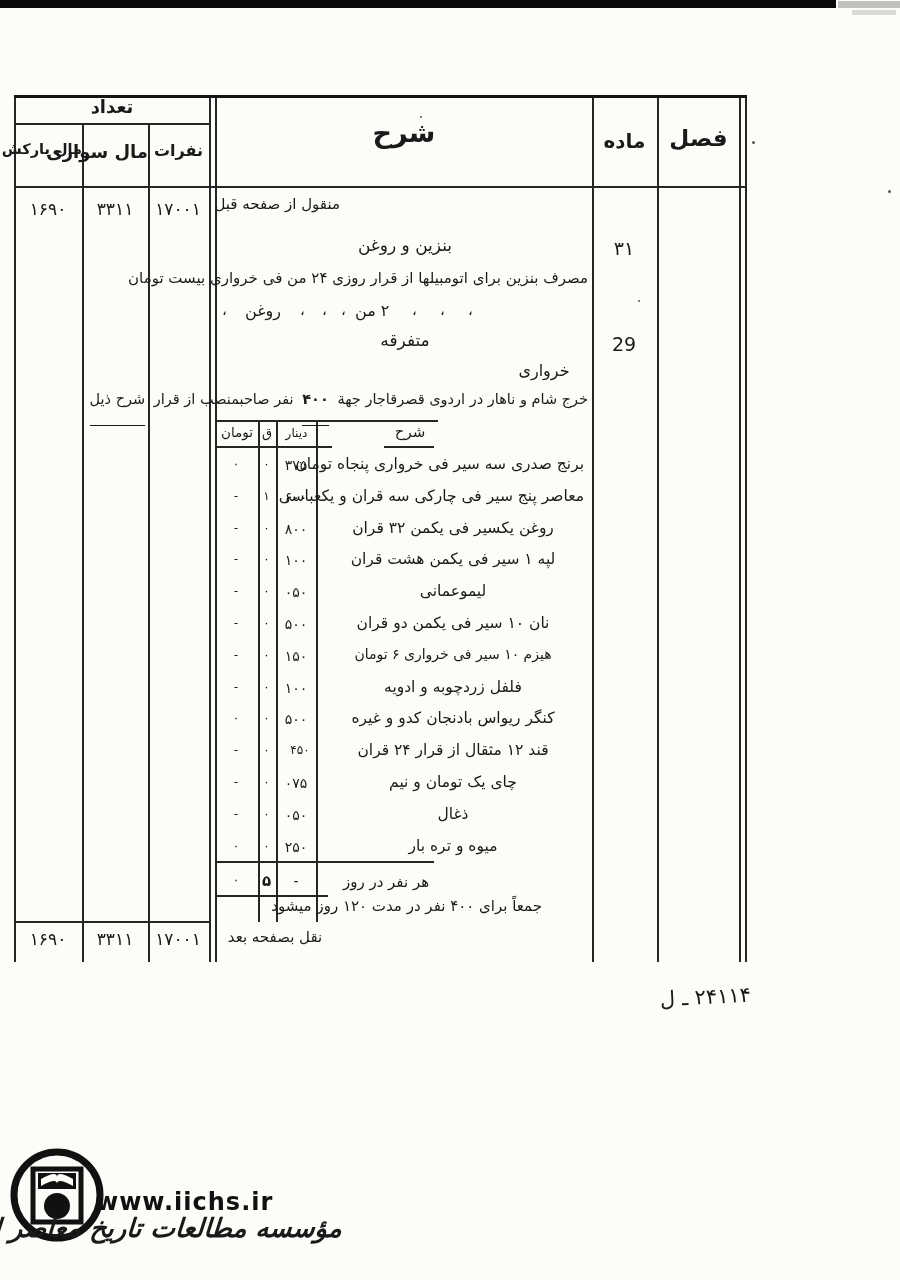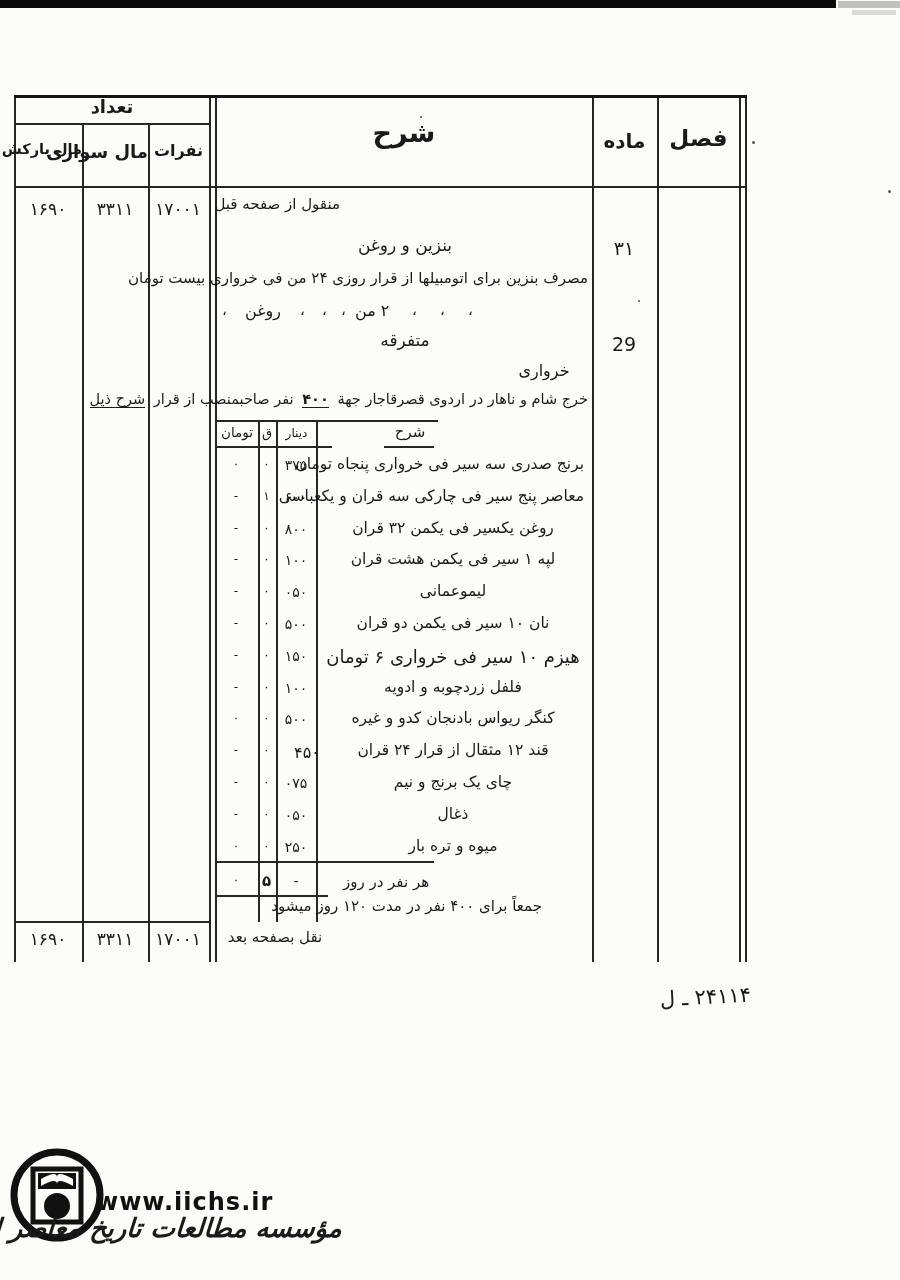--- a/index.html
+++ b/index.html
@@ -3,21 +3,21 @@
 <meta charset="utf-8">
 <style>
   html,body{margin:0;padding:0}
   body{width:900px;height:1280px;position:relative;background:#fcfcf9;overflow:hidden;
        font-family:"DejaVu Sans",sans-serif;color:#1a1a1a}
   .v{position:absolute;width:1.5px;background:#262626}
   .h{position:absolute;height:1.5px;background:#262626}
   .t{position:absolute;direction:rtl;white-space:nowrap;color:#1a1a1a;line-height:1.1}
   .c{text-align:center}
   .bold{font-weight:bold}
-  .u{border-bottom:1.5px solid #1a1a1a;padding-bottom:0}
+  .u{border-bottom:1.5px solid #1a1a1a;padding-bottom:18px}
   .speck{position:absolute;background:#555;border-radius:50%}
   .handnote{transform:rotate(-3deg);letter-spacing:4px}
   .callig{font-weight:800;font-style:italic;transform:skewX(-4deg)}
   .introline span{margin:0 2px}
 </style>
 </head>
 <body>
 
 <div style="position:absolute;left:0;top:0;width:836px;height:8px;background:#0a0a0a"></div>
 <div style="position:absolute;left:838px;top:1px;width:62px;height:7px;background:#9a9a9a;opacity:.6"></div>
@@ -118,45 +118,45 @@
   <div class="t c" style="left:257px;top:585px;width:19px;font-size:12px">۰</div>
   <div class="t c" style="left:216px;top:585px;width:40px;font-size:12px">-</div>
 </div>
 <div>
   <div class="t c" style="left:322px;top:615px;width:262px;font-size:15.5px">نان ۱۰ سیر فی یکمن دو قران</div>
   <div class="t c" style="left:277px;top:617px;width:38px;font-size:14px">۵۰۰</div>
   <div class="t c" style="left:257px;top:617px;width:19px;font-size:12px">۰</div>
   <div class="t c" style="left:216px;top:617px;width:40px;font-size:12px">-</div>
 </div>
 <div>
-  <div class="t c" style="left:322px;top:647px;width:262px;font-size:18px">هیزم ۱۰ سیر فی خرواری ۶ تومان</div>
+  <div class="t c" style="left:322px;top:647px;width:262px;font-size:14px">هیزم ۱۰ سیر فی خرواری ۶ تومان</div>
   <div class="t c" style="left:277px;top:649px;width:38px;font-size:14px">۱۵۰</div>
   <div class="t c" style="left:257px;top:649px;width:19px;font-size:12px">۰</div>
   <div class="t c" style="left:216px;top:649px;width:40px;font-size:12px">-</div>
 </div>
 <div>
   <div class="t c" style="left:322px;top:679px;width:262px;font-size:15.5px">فلفل زردچوبه و ادویه</div>
   <div class="t c" style="left:277px;top:681px;width:38px;font-size:14px">۱۰۰</div>
   <div class="t c" style="left:257px;top:681px;width:19px;font-size:12px">۰</div>
   <div class="t c" style="left:216px;top:681px;width:40px;font-size:12px">-</div>
 </div>
 <div>
   <div class="t c" style="left:322px;top:710px;width:262px;font-size:15.5px">کنگر ریواس بادنجان کدو و غیره</div>
   <div class="t c" style="left:277px;top:712px;width:38px;font-size:14px">۵۰۰</div>
   <div class="t c" style="left:257px;top:712px;width:19px;font-size:12px">۰</div>
   <div class="t c" style="left:216px;top:712px;width:40px;font-size:12px">۰</div>
 </div>
 <div>
   <div class="t c" style="left:322px;top:742px;width:262px;font-size:15.5px">قند ۱۲ مثقال از قرار ۲۴ قران</div>
-  <div class="t c" style="left:284px;top:744px;width:46px;font-size:16px">۴۵۰</div>
+  <div class="t c" style="left:277px;top:744px;width:46px;font-size:12px">۴۵۰</div>
   <div class="t c" style="left:257px;top:744px;width:19px;font-size:12px">۰</div>
   <div class="t c" style="left:216px;top:744px;width:40px;font-size:12px">-</div>
 </div>
 <div>
-  <div class="t c" style="left:322px;top:774px;width:262px;font-size:15.5px">چای یک برنج و نیم</div>
+  <div class="t c" style="left:322px;top:774px;width:262px;font-size:15.5px">چای یک تومان و نیم</div>
   <div class="t c" style="left:277px;top:776px;width:38px;font-size:14px">۰۷۵</div>
   <div class="t c" style="left:257px;top:776px;width:19px;font-size:12px">۰</div>
   <div class="t c" style="left:216px;top:776px;width:40px;font-size:12px">-</div>
 </div>
 <div>
   <div class="t c" style="left:322px;top:806px;width:262px;font-size:15.5px">ذغال</div>
   <div class="t c" style="left:277px;top:808px;width:38px;font-size:14px">۰۵۰</div>
   <div class="t c" style="left:257px;top:808px;width:19px;font-size:12px">۰</div>
   <div class="t c" style="left:216px;top:808px;width:40px;font-size:12px">-</div>
 </div>

